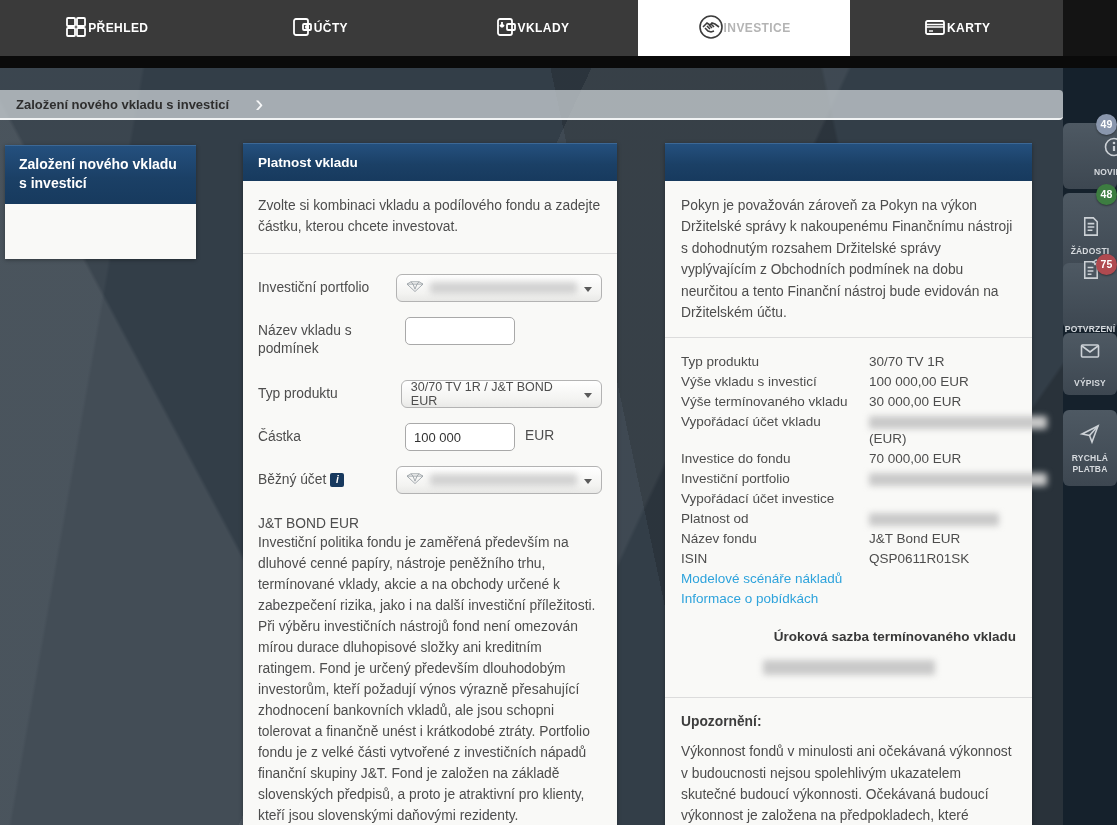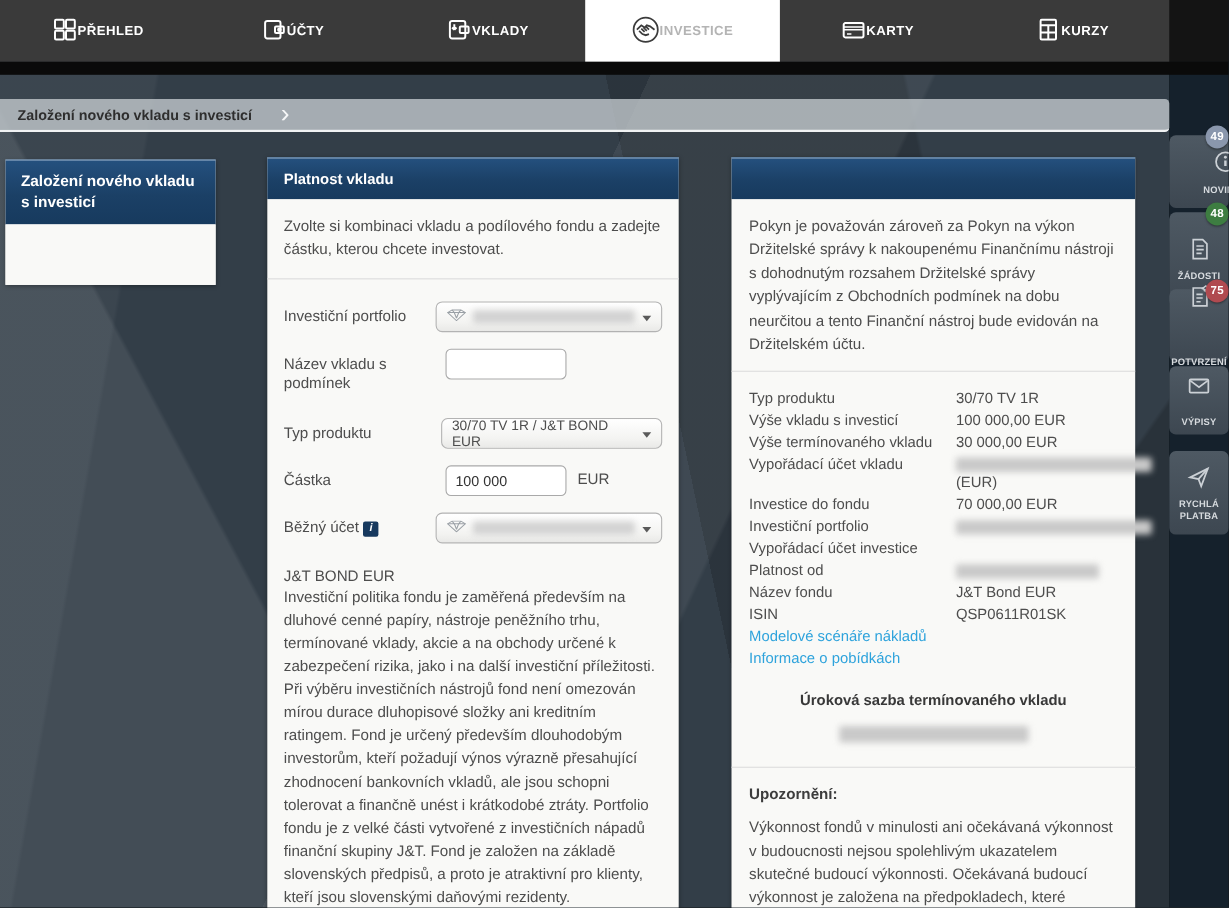--- a/index.html
+++ b/index.html
@@ -123,21 +123,21 @@
   .details { margin-top:14px; font-size:13.5px; }
   .detail-row { display:flex; align-items:flex-start; min-height:20px; line-height:20px; }
   .detail-row .dl { width:188px; flex:0 0 auto; }
   .detail-row .dv { flex:1 1 auto; }
   .val-blur { width:178px; height:13px; margin-top:4px; }
   .val-blur.short { width:130px; }
   .suffix-line { line-height:20px; }
 
   .doc-link { color:#2ea3dc; font-size:13.5px; line-height:20px; cursor:pointer; display:block; text-decoration:none; }
 
-  .rate-heading { margin-top:20px; text-align:center; font-weight:bold; font-size:13.5px; color:#383838; }
+  .rate-heading { margin-top:20px; text-align:right; font-weight:bold; font-size:13.5px; color:#383838; }
   .rate-blur { width:172px; height:15px; margin:16px auto 0 auto; }
 
   .warn-title { margin-top:16px; font-weight:bold; font-size:13.8px; color:#3d3d3d; }
   .warn-text { margin-top:12px; font-size:13.8px; line-height:1.55; color:#4d4d4d; }
 
   
   .quick-item {
     position:absolute; left:1063px; width:54px;
     background:linear-gradient(180deg,#4e5963,#3d4751);
     border-radius:6px; cursor:pointer;
@@ -209,29 +209,20 @@
   </div>
   <div class="nav-tab">
     <span>
       <svg width="24" height="24" viewBox="0 0 24 24" fill="none" stroke-width="1.8">
         <rect x="3" y="6" width="18" height="13" rx="1.5"></rect>
         <path d="M3 9.5h18M3 12h18" stroke-width="1.4"></path>
         <path d="M6 16h4" stroke-width="1.4"></path>
       </svg>
     </span>
     <span>KARTY</span>
-  </div>
-  <div class="nav-tab">
-    <span>
-      <svg width="24" height="24" viewBox="0 0 24 24" fill="none" stroke-width="1.8">
-        <rect x="5" y="3" width="14" height="18" rx="1"></rect>
-        <path d="M5 8h14M12 8v13M5 14.5h14"></path>
-      </svg>
-    </span>
-    <span>KURZY</span>
   </div>
 </nav>
 
 <div class="breadcrumb">
   <span>Založení nového vkladu s investicí</span>
   <span class="crumb-chevron">›</span>
 </div>
 
 <div class="panel left-card">
   <div class="panel-header">Založení nového vkladu s investicí</div>

